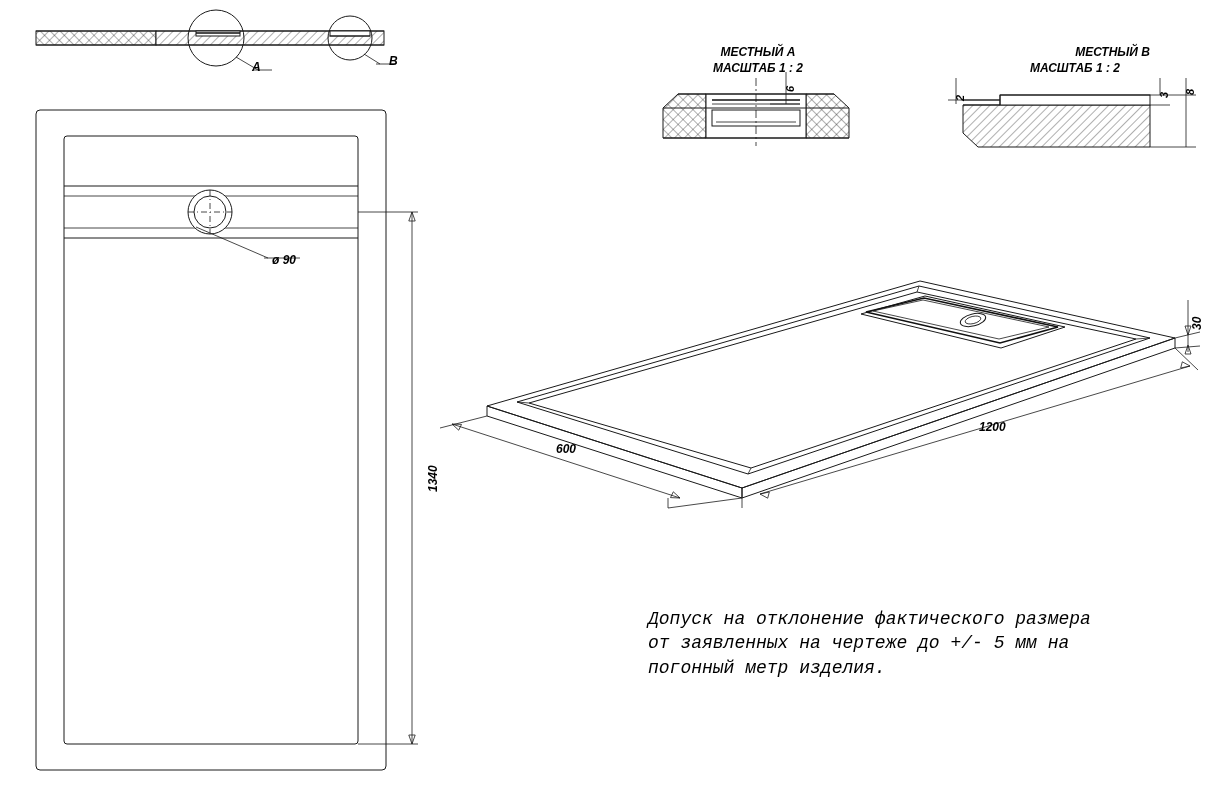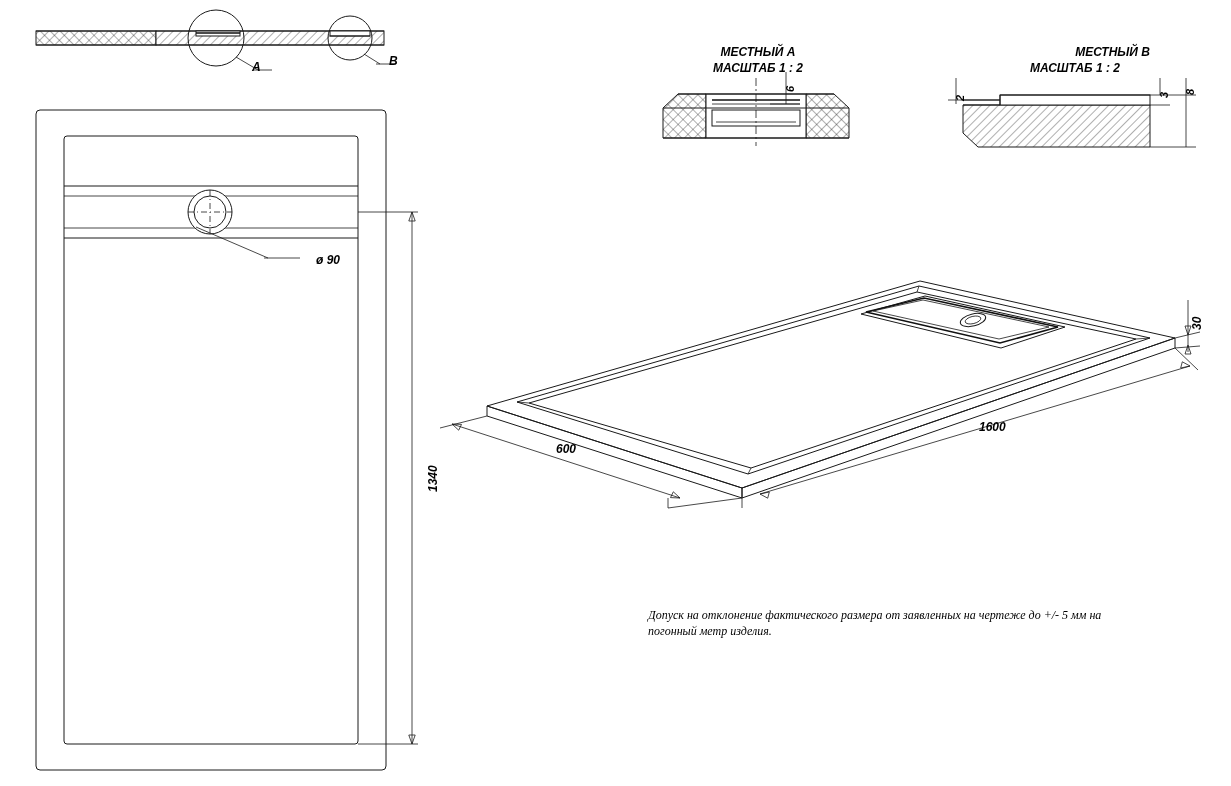--- a/index.html
+++ b/index.html
@@ -35,23 +35,23 @@
   }
   svg { position: absolute; left: 0; top: 0; }
   .ln { stroke: #1a1a1a; fill: none; stroke-width: 1; }
   .ln-thin { stroke: #1a1a1a; fill: none; stroke-width: 0.8; }
   .ln-thick { stroke: #111111; fill: none; stroke-width: 1.6; }
   .hatch-fill { fill: url(#hatch45); stroke: #1a1a1a; stroke-width: 1; }
   .cross-fill { fill: url(#cross45); stroke: #1a1a1a; stroke-width: 1; }
   .wht { fill: #ffffff; stroke: #1a1a1a; stroke-width: 1; }
   .note {
     position: absolute;
-    font-family: Liberation Serif, serif;
+    font-family: Liberation Mono, monospace;
     font-style: italic;
-    font-size: 12px;
+    font-size: 18px;
     color: #000000;
     line-height: 1.35;
     width: 470px;
   }
 </style>
 </head>
 <body>
 
 <div id="sheet">
 
@@ -204,33 +204,33 @@
       <line class="ln-thin" x1="1175" y1="348" x2="1200" y2="346"></line>
       <line class="ln-thin" x1="1188" y1="300" x2="1188" y2="352"></line>
       <path class="ln-thin" d="M1188 335 l-3 -9 l6 0 z" fill="#1a1a1a"></path>
       <path class="ln-thin" d="M1188 345 l-3 9 l6 0 z" fill="#1a1a1a"></path>
     </g>
   </svg>
 
   <div class="lbl" style="left:252px; top:60px;">A</div>
   <div class="lbl" style="left:389px; top:54px;">B</div>
 
-  <div class="lbl" style="left:272px; top:253px;margin-left:44px;">ø 90</div>
+  <div class="lbl" style="left:272px; top:253px;">ø 90</div>
 
   <div class="lbl rot90" style="left:426px; top:492px;">1340</div>
 
   <div class="lbl center" style="left:690px; top:45px; width:136px;font-style:italic;">МЕСТНЫЙ A</div>
   <div class="lbl center" style="left:690px; top:61px; width:136px;">МАСШТАБ 1 : 2</div>
   <div class="lbl rot90 small" style="left:784px; top:92px;">6</div>
 
   <div class="lbl center" style="left:1000px; top:45px; width:150px;text-align:right;">МЕСТНЫЙ B</div>
   <div class="lbl center" style="left:1000px; top:61px; width:150px;">МАСШТАБ 1 : 2</div>
   <div class="lbl rot90 small" style="left:954px; top:101px;">2</div>
   <div class="lbl rot90 small" style="left:1158px; top:98px;">3</div>
   <div class="lbl rot90 small" style="left:1184px; top:95px;">8</div>
 
   <div class="lbl" style="left:556px; top:442px;">600</div>
-  <div class="lbl" style="left:979px; top:420px;">1600</div>
+  <div class="lbl" style="left:979px; top:420px;">1200</div>
   <div class="lbl rot90" style="left:1190px; top:330px;">30</div>
 
   <div class="note" style="left:648px; top:607px;">Допуск на отклонение фактического размера от заявленных на чертеже до +/- 5 мм на погонный метр изделия.</div>
 
 </div>
 
 </body></html>

